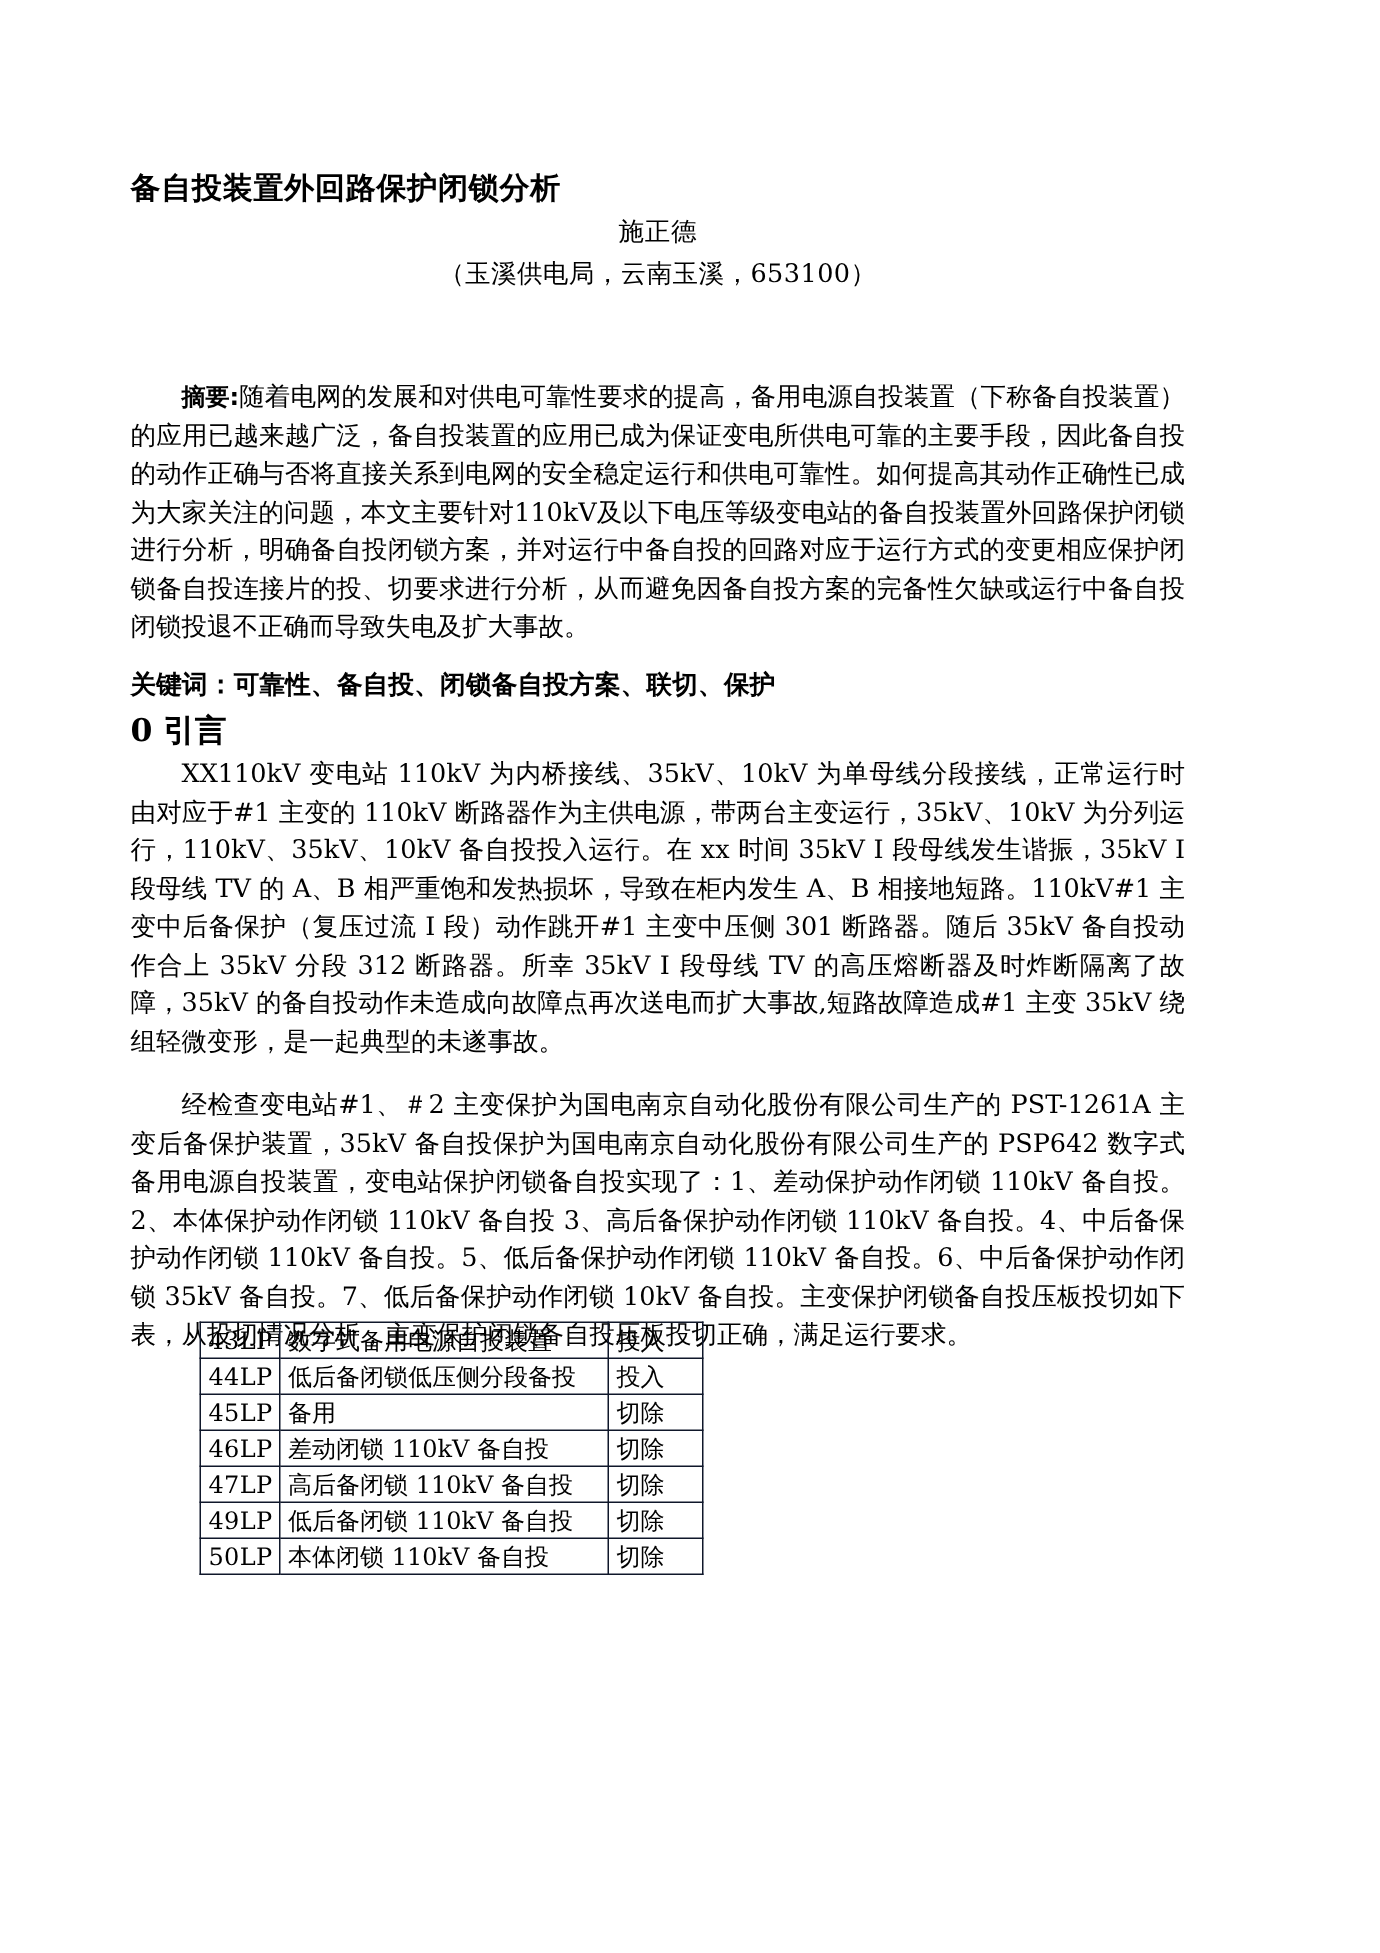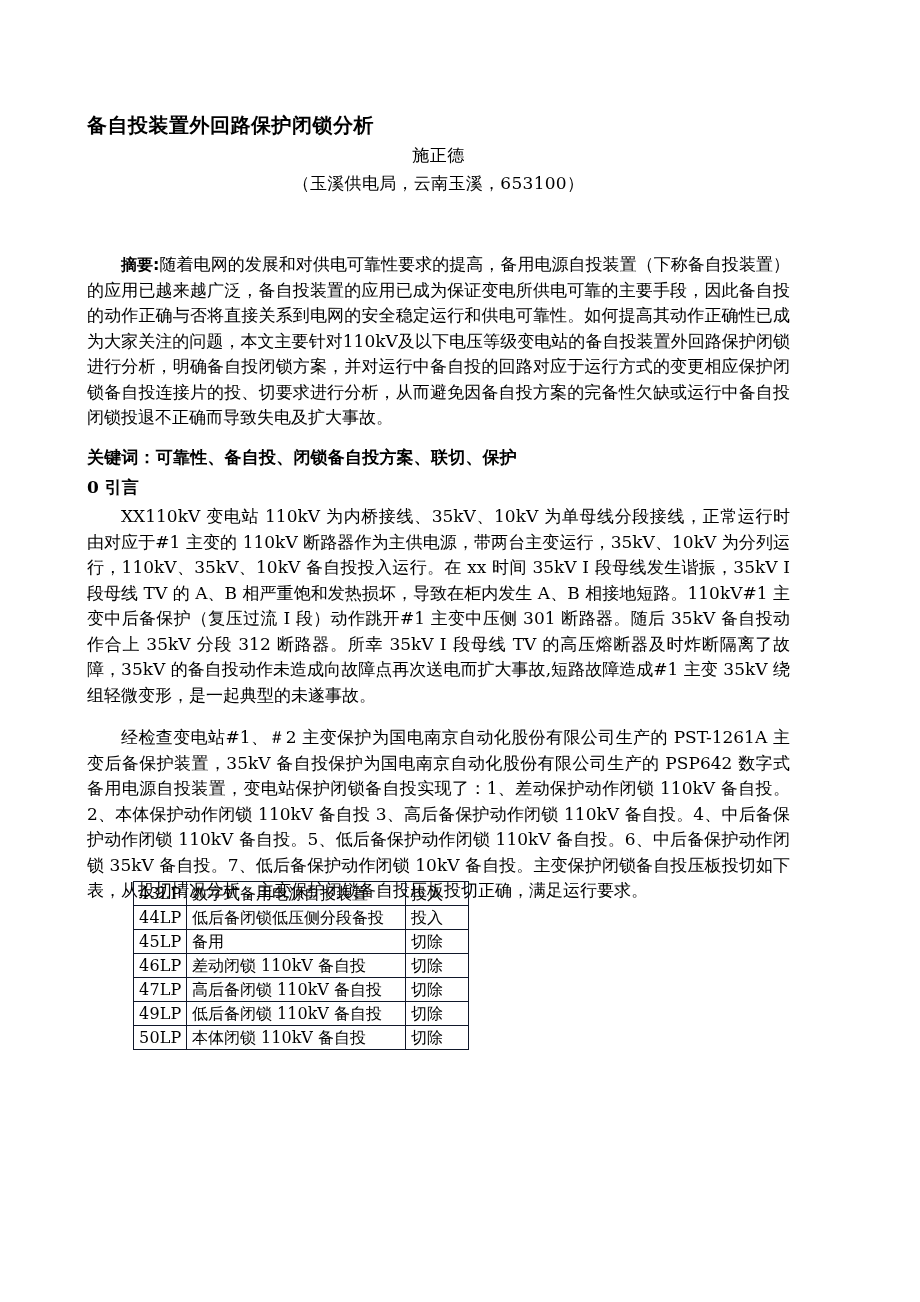--- a/index.html
+++ b/index.html
@@ -80,21 +80,21 @@
     line-height: 24px;
     letter-spacing: 0.2px;
   }
 
   .section-heading {
     margin: 0;
     padding: 0;
     margin-top: 10px;
     font-family: "DejaVu Serif", "Liberation Serif", serif;
     font-weight: bold;
-    font-size: 17px;
+    font-size: 21px;
     line-height: 30px;
   }
 
   .para {
     font-size: 17px;
     line-height: 25.5px;
     text-align: justify;
     text-justify: inter-ideograph;
     text-indent: 34px;
     margin-top: 2px;

